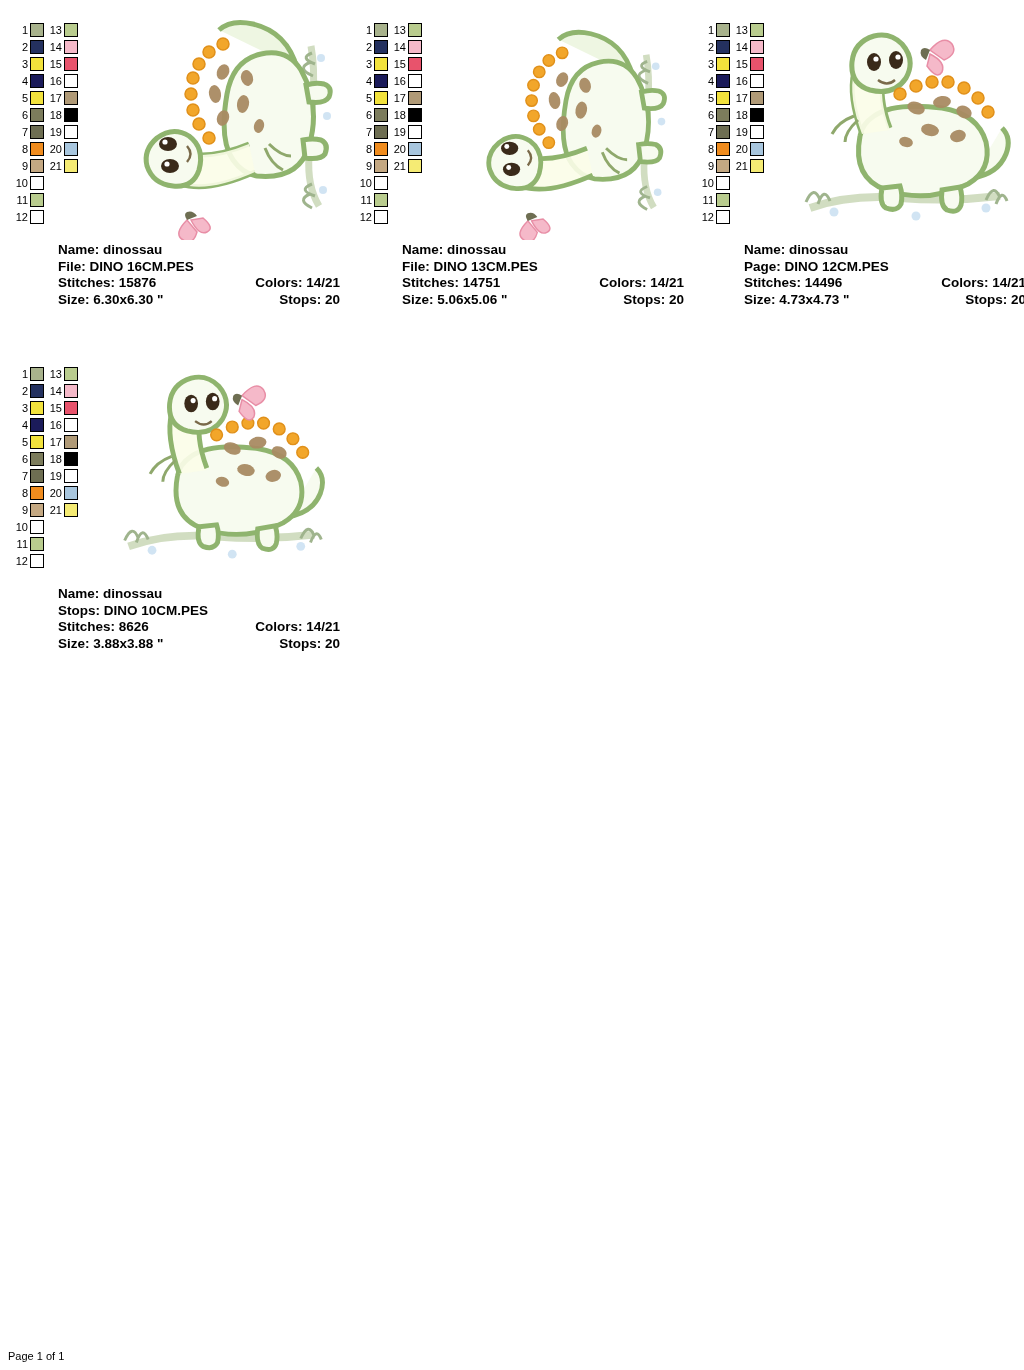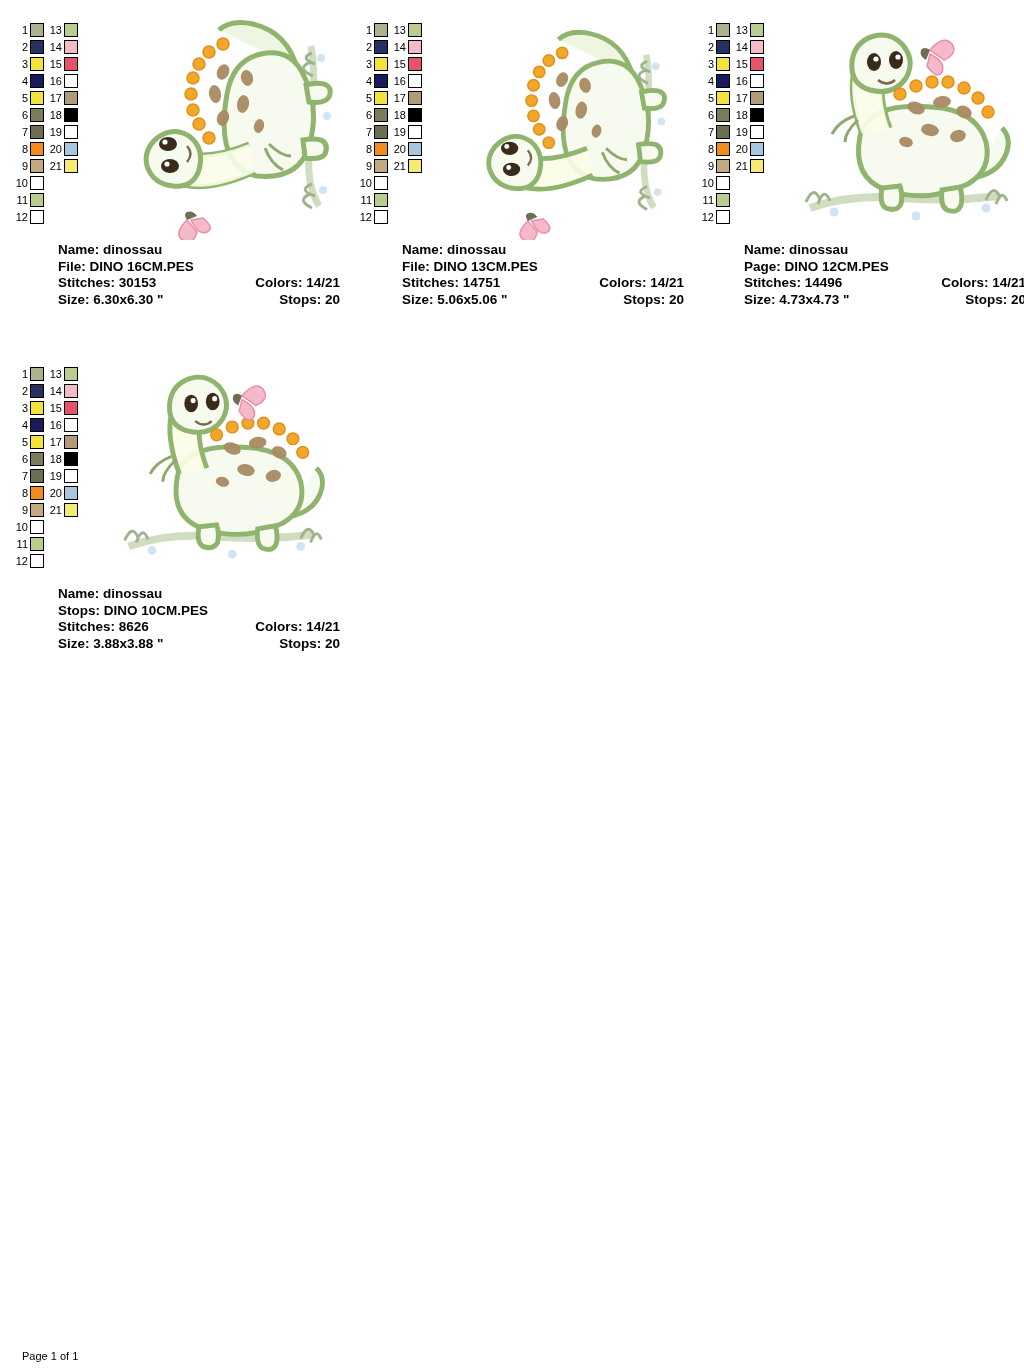--- a/index.html
+++ b/index.html
@@ -82,21 +82,21 @@
     white-space: nowrap;
     padding-left: 44px;
   }
   .cap-right {
     position: absolute;
     right: 4px;
     top: 0;
   }
   .footer {
     position: absolute;
-    left: 22px;
+    left: 8px;
     bottom: 8px;
     font-size: 11px;
     font-family: "Liberation Sans", sans-serif;
     color: #000;
   }
   svg { display: block; }
 </style>
 </head>
 <body>
 
@@ -242,21 +242,21 @@
     </div>
 
     <div class="caption">
       <div class="cap-line">
         <span>Name: dinossau</span>
       </div>
       <div class="cap-line">
         <span>File: DINO 16CM.PES</span>
       </div>
       <div class="cap-line">
-        <span>Stitches: 30153</span>
+        <span>Stitches: 15876</span>
         <span class="cap-right">Colors: 14/21</span>
       </div>
       <div class="cap-line">
         <span>Size: 6.30x6.30 "</span>
         <span class="cap-right">Stops: 20</span>
       </div>
     </div>
   </div>
 
   <div class="design-block block-2">

